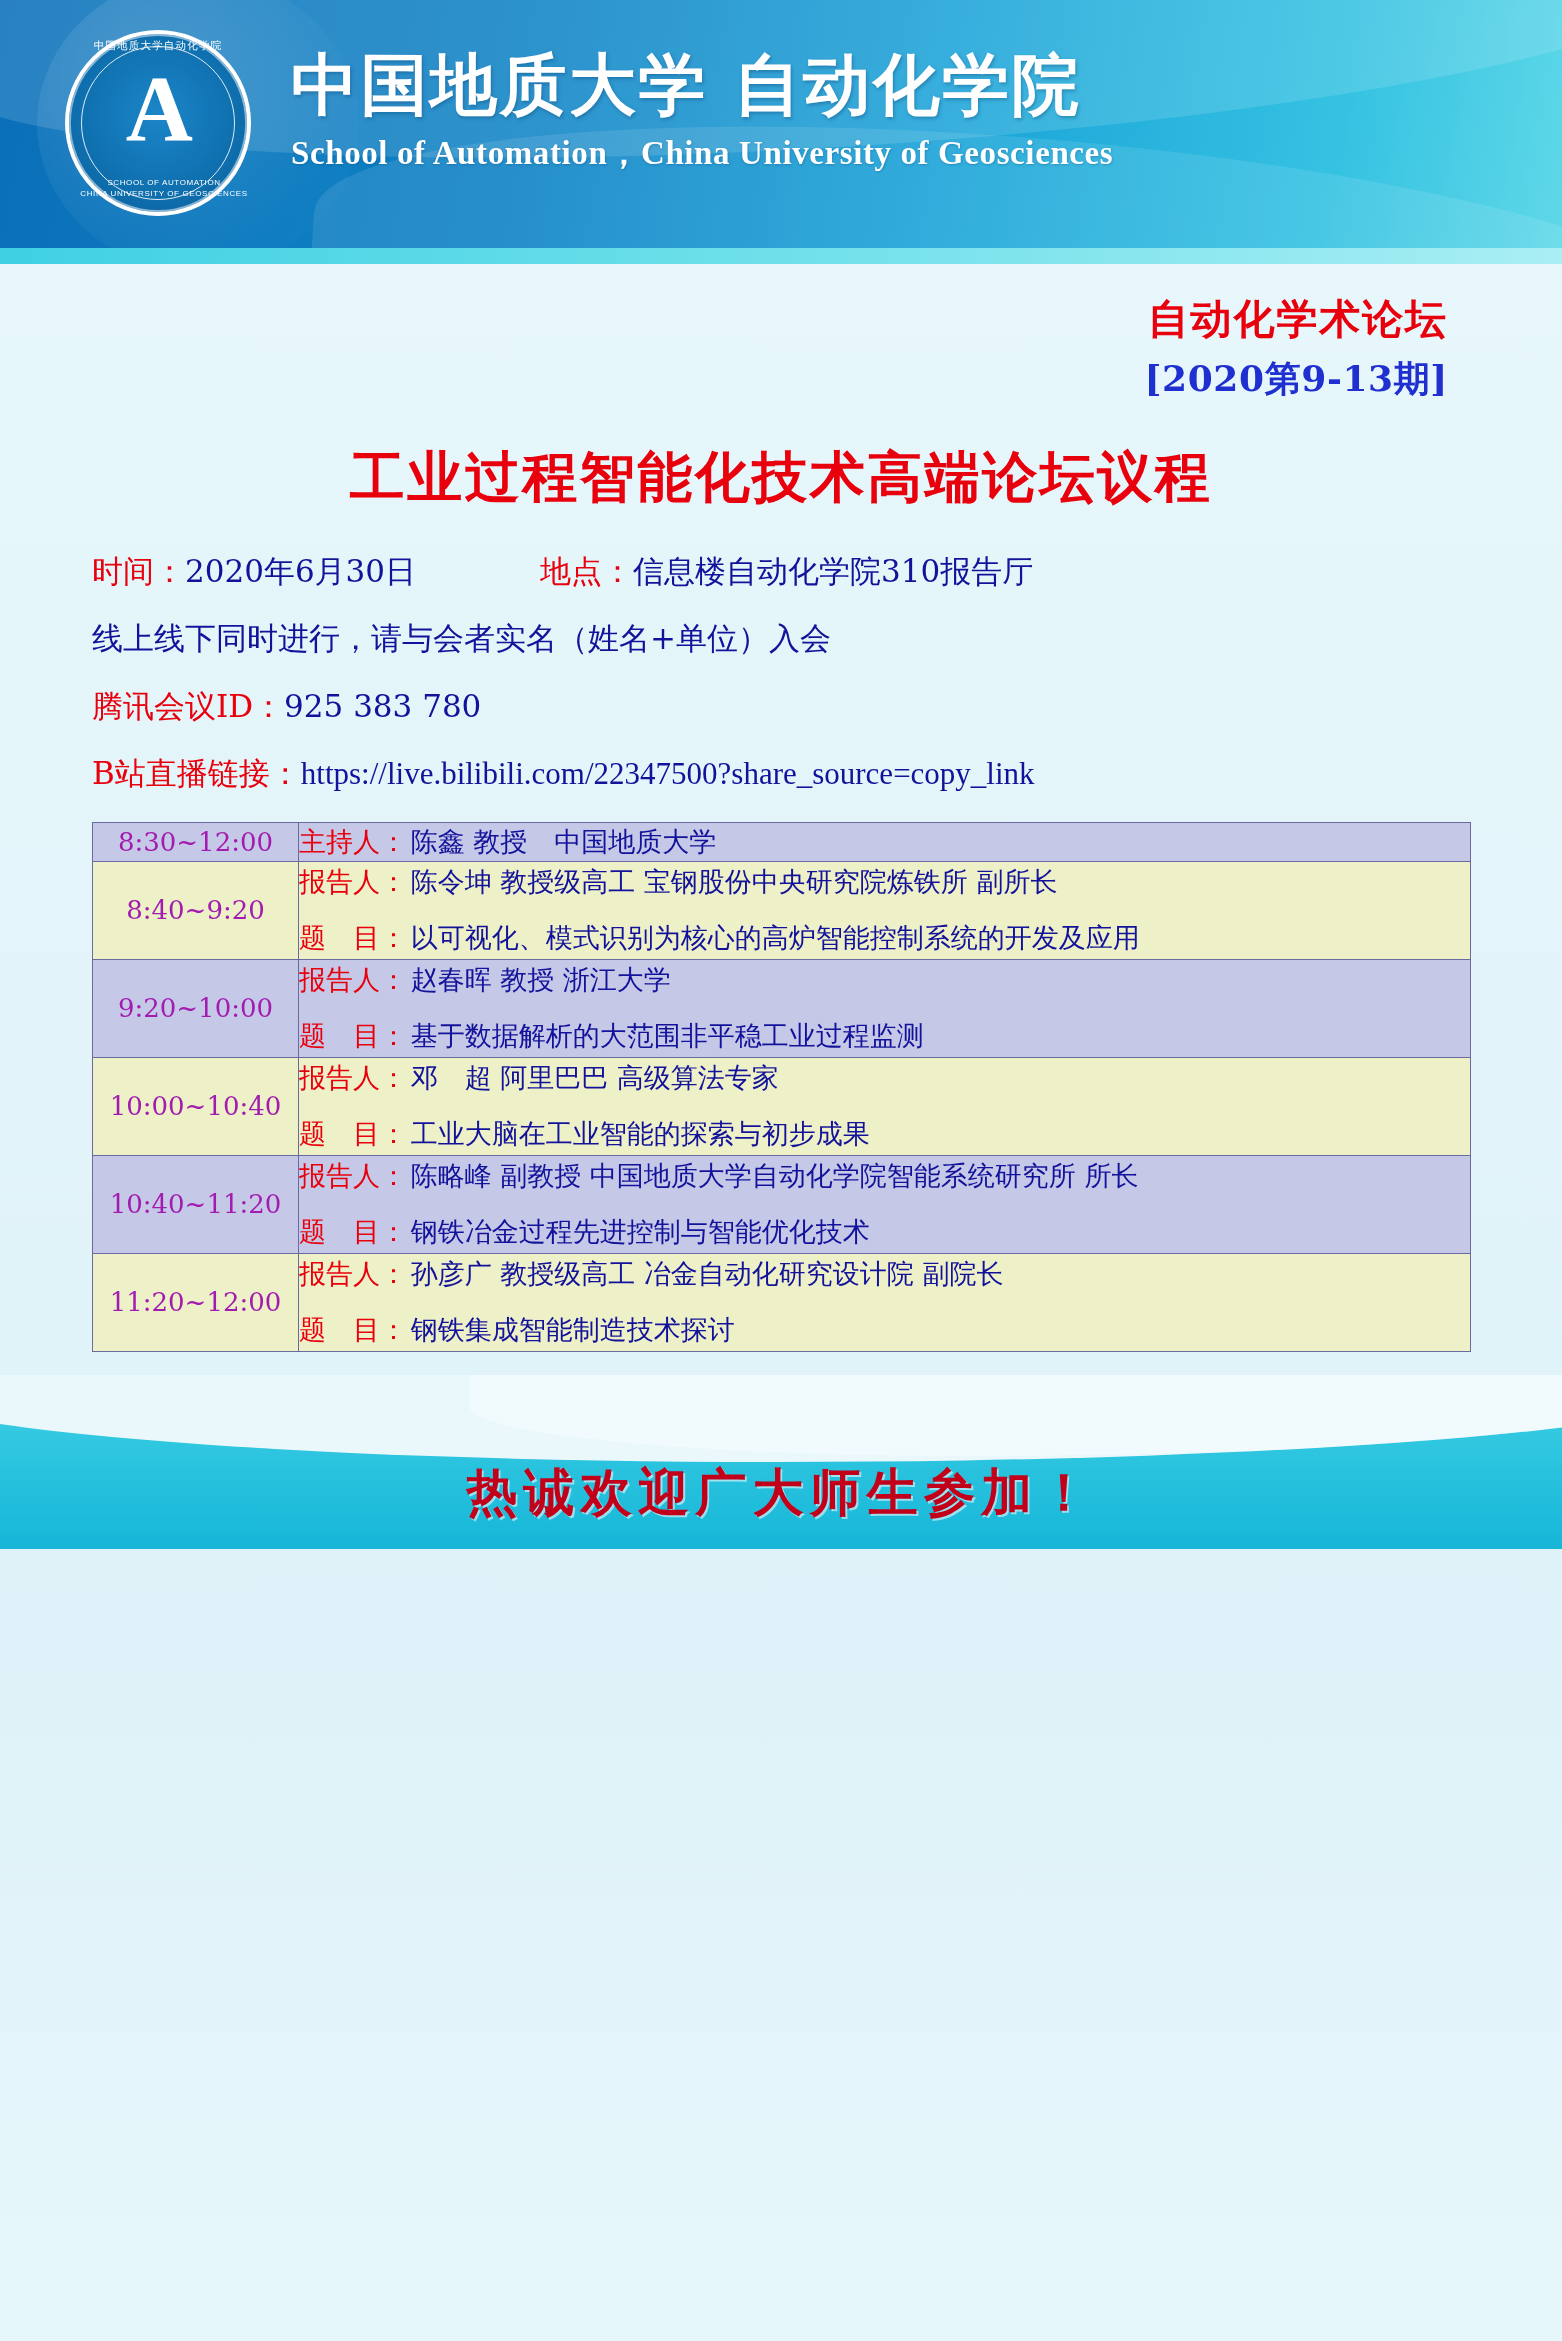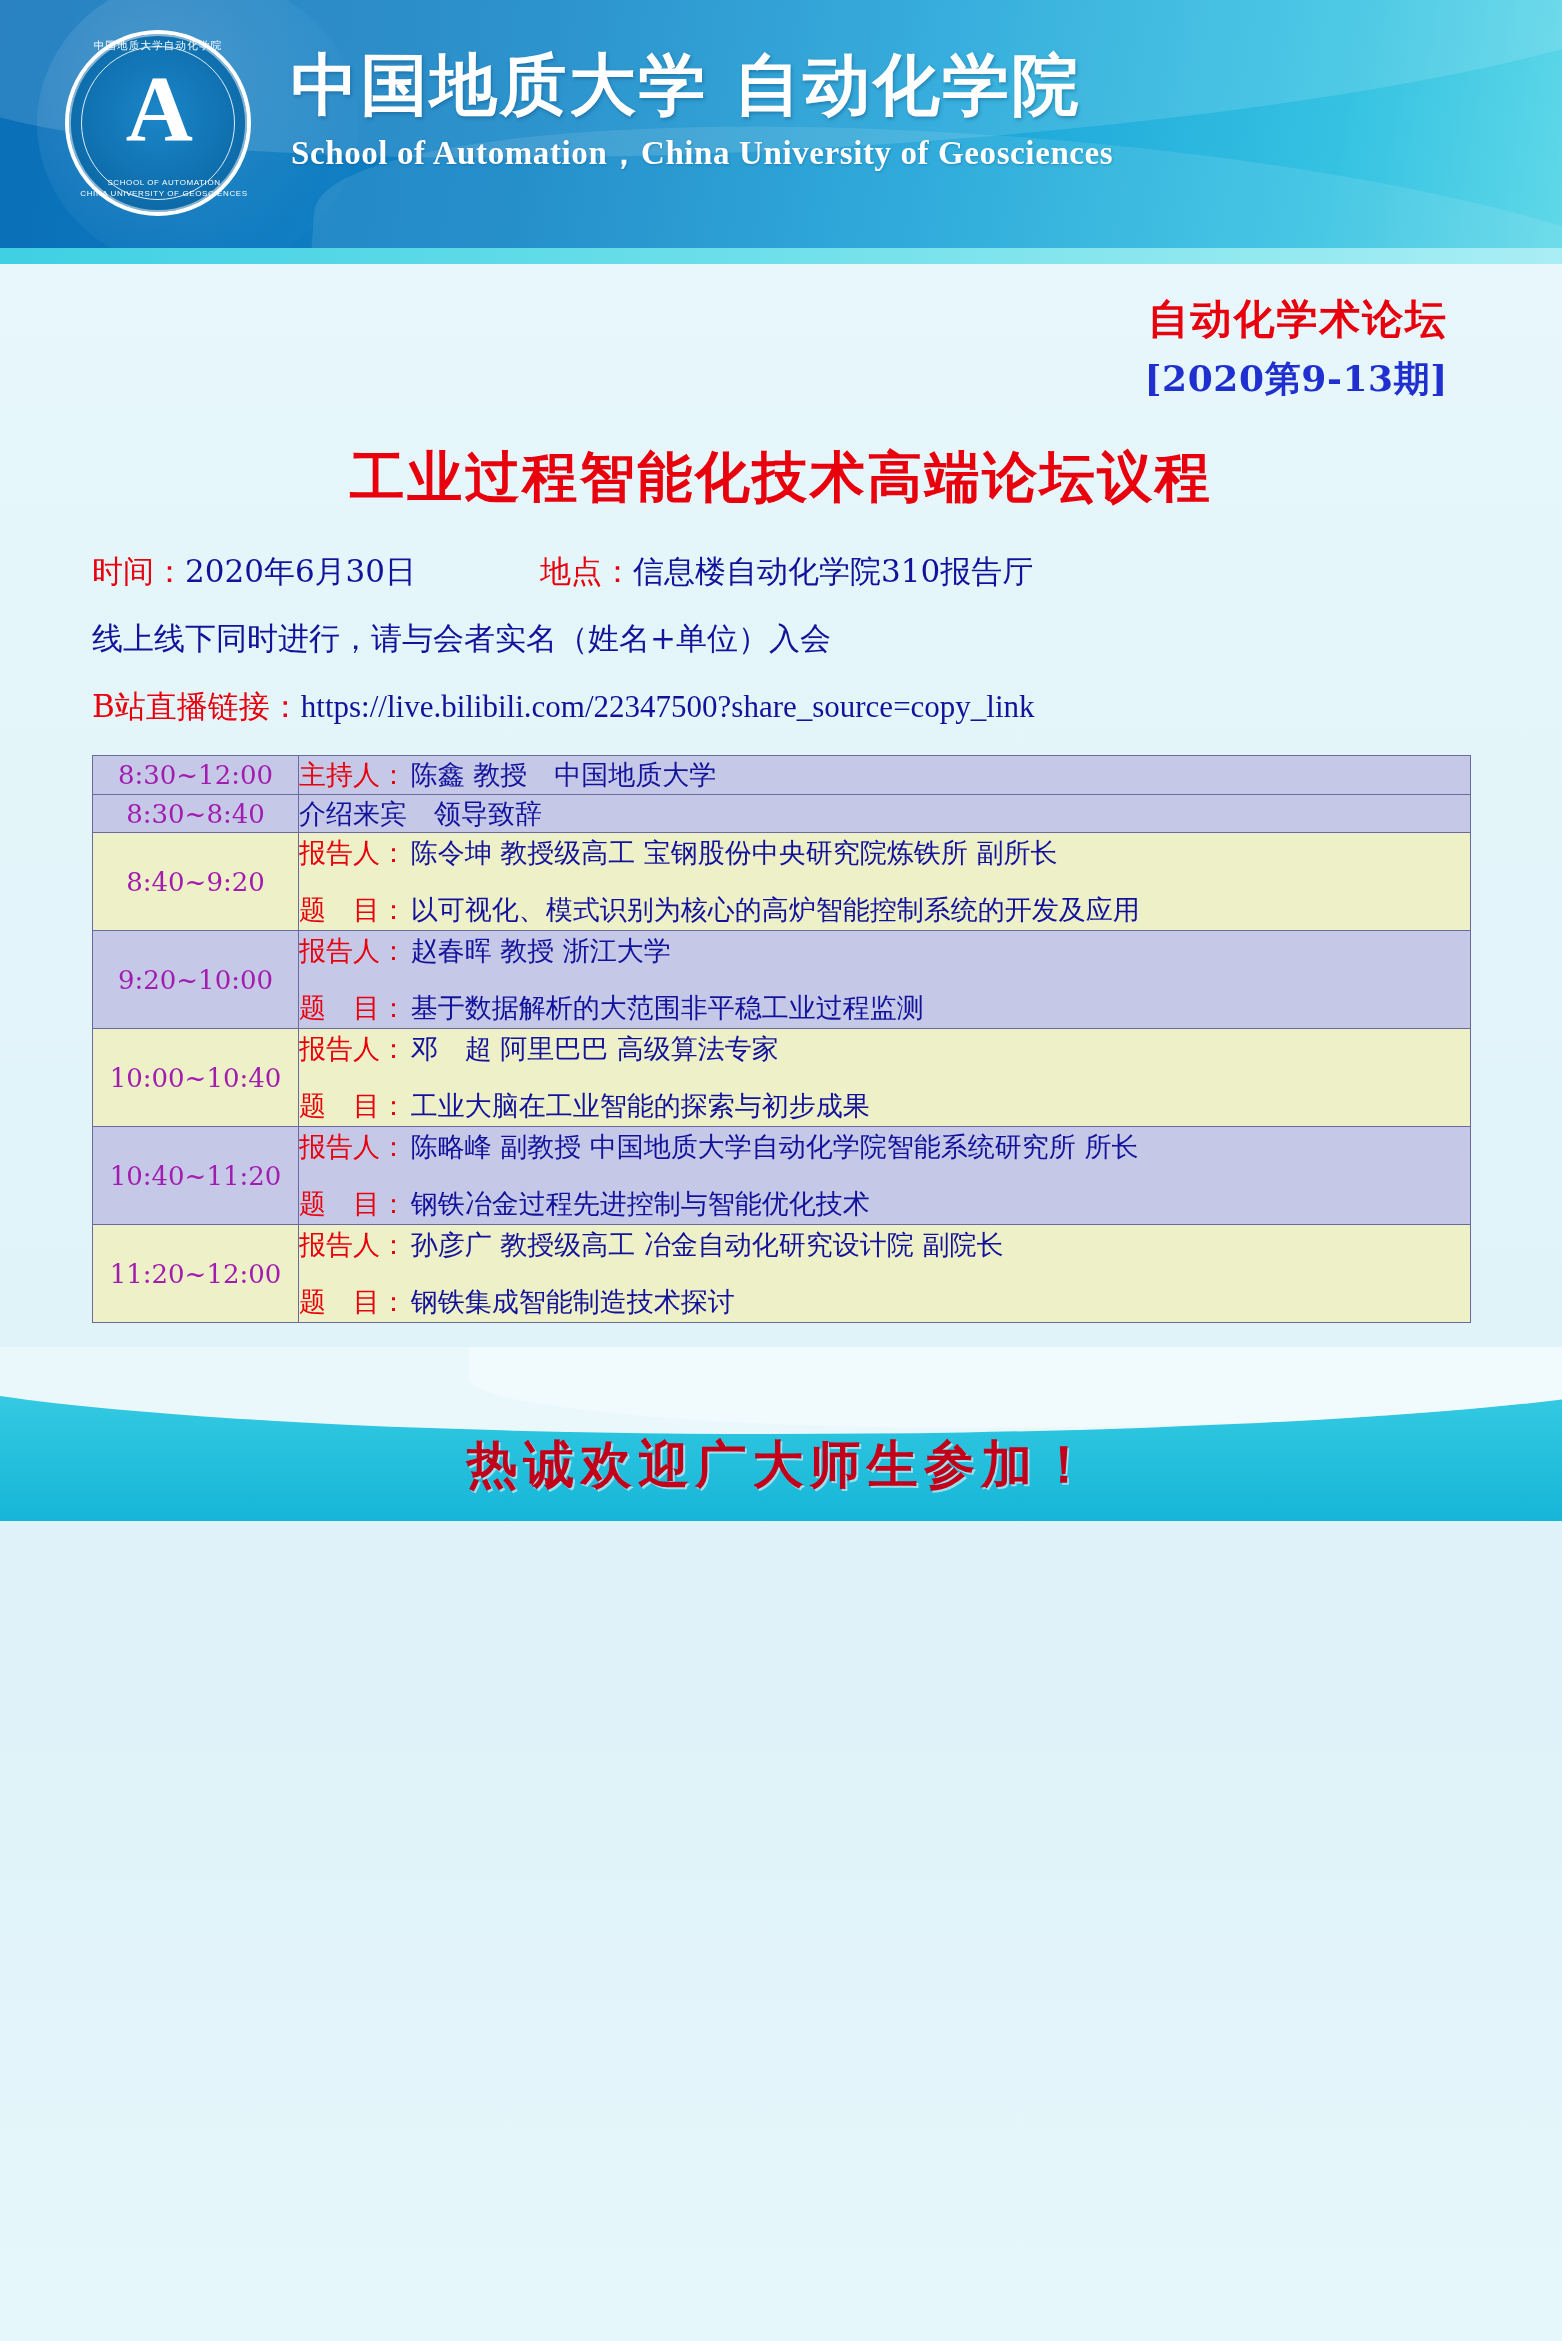--- a/index.html
+++ b/index.html
@@ -346,42 +346,40 @@
   <div class="info">
     <div class="info-row">
       <span class="lbl-red">时间：</span>
       <span class="val-blue">2020年6月30日</span>
       <span class="spacer-gap"></span>
       <span class="lbl-red">地点：</span>
       <span class="val-blue">信息楼自动化学院310报告厅</span>
     </div>
     <div class="info-row single">线上线下同时进行，请与会者实名（姓名+单位）入会</div>
     <div class="info-row">
+      <span class="lbl-red">腾讯会议ID：</span>
+      <span class="val-blue">925 383 780</span>
+    </div>
+    <div class="info-row">
       <span class="lbl-red">B站直播链接：</span>
       <span class="val-blue link-text">https://live.bilibili.com/22347500?share_source=copy_link</span>
     </div>
   </div>
 
   <table class="agenda">
     <tbody>
       <tr class="row-purple">
         <td class="col-time">8:30~12:00</td>
         <td class="col-body">
           <div class="host-line">
             <span class="entry-key">主持人：</span><span class="entry-val">陈鑫 教授　中国地质大学</span>
           </div>
         </td>
       </tr>
 
-      <tr class="row-purple">
-        <td class="col-time">8:30~8:40</td>
-        <td class="col-body">
-          <div class="plain-line">介绍来宾　领导致辞</div>
-        </td>
-      </tr>
 
       <tr class="row-yellow">
         <td class="col-time">8:40~9:20</td>
         <td class="col-body">
           <div class="entry-line">
             <span class="entry-key">报告人：</span>
               <span class="entry-val">陈令坤 教授级高工 宝钢股份中央研究院炼铁所 副所长</span>
           </div>
           <div class="entry-line">
             <span class="entry-key">题　目：</span>

